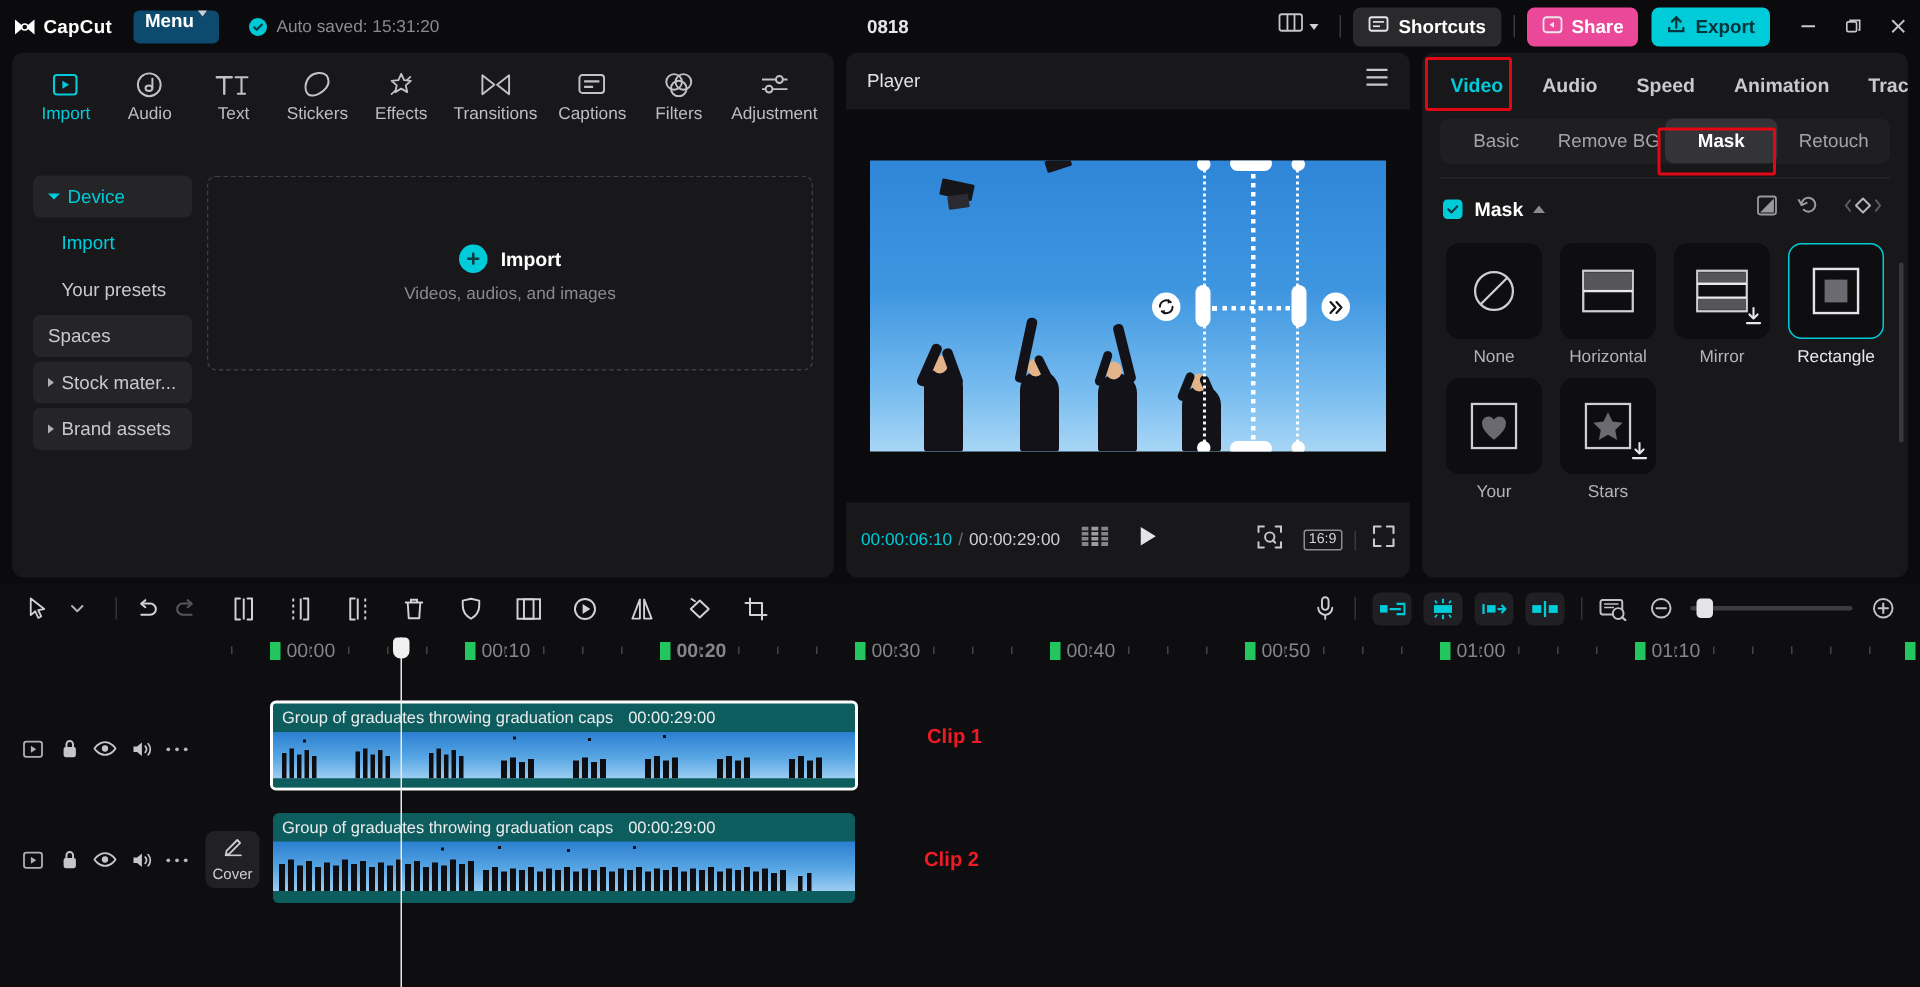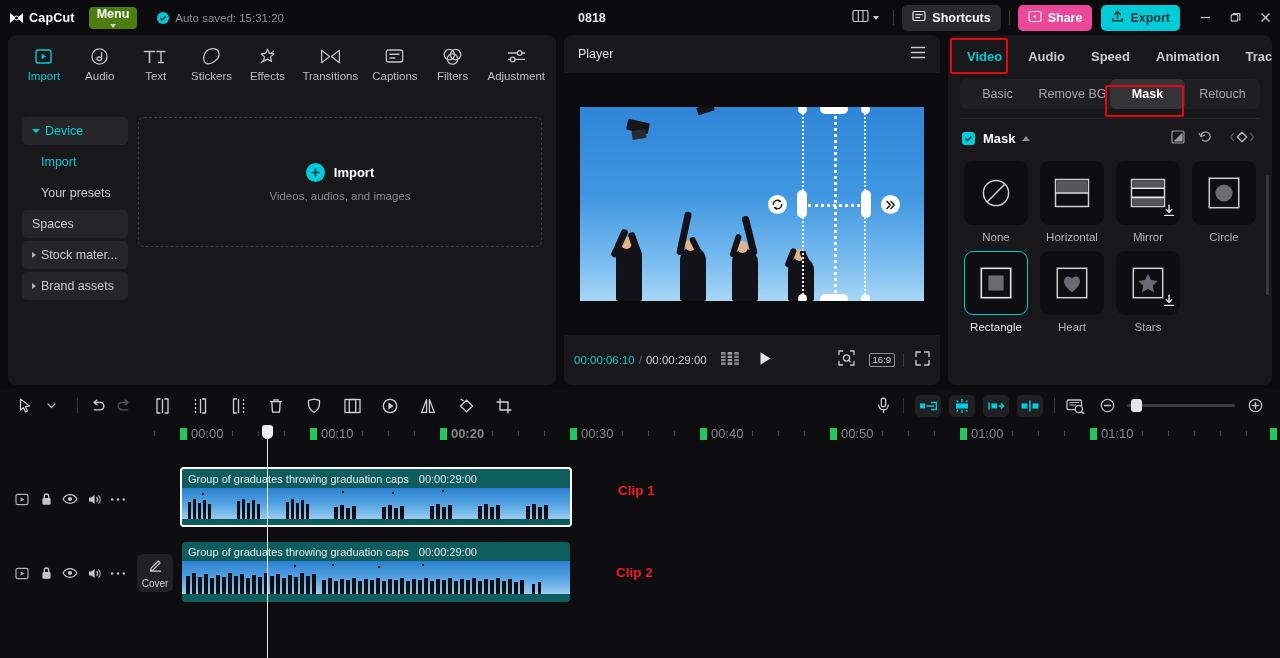--- a/index.html
+++ b/index.html
@@ -15,22 +15,22 @@
   
   .titlebar {
     position: absolute; left: 0; top: 0; width: 1280px; height: 35px;
     background: #0b0b0d; display: flex; align-items: center;
   }
   .logo-wrap { display: flex; align-items: center; gap: 5px; margin-left: 9px; }
   .logo-mark { width: 15px; height: 14px; }
   .logo-text { font-size: 12.5px; font-weight: bold; color: #fff; letter-spacing: .2px; }
   .menu-btn {
     margin-left: 14px; height: 22px; padding: 0 8px; border-radius: 4px;
-    background: #4d7c0f; display: flex; align-items: center; gap: 3px;
-    font-size: 12.5px; color: #fff; font-weight: bold; cursor: pointer; flex-direction: column;
+    background: #0c4a6e; display: flex; gap: 3px;
+    font-size: 12.5px; color: #fff; font-weight: bold; cursor: pointer;
   }
   .caret-dn { width: 0; height: 0; border-left: 3.5px solid transparent;
     border-right: 3.5px solid transparent; border-top: 4px solid #d0d0d2; }
   .autosave { margin-left: 20px; display: flex; align-items: center; gap: 6px;
     font-size: 11.5px; color: #8c8c90; }
   .check-pill { width: 12px; height: 12px; border-radius: 50%; background: #00c8d7;
     display: flex; align-items: center; justify-content: center; }
   .check-pill svg { display: block; }
   .doc-title { position: absolute; left: 578px; top: 0; height: 35px;
     display: flex; align-items: center; font-size: 12.5px; color: #e6e6e8; font-weight: bold; }
@@ -634,48 +634,39 @@
             <svg width="12" height="13" viewBox="0 0 12 13">
                 <path d="M6 1.3v6.6" stroke="#e8e8ea" stroke-width="1.4" stroke-linecap="round"></path>
                 <path d="M3.3 5.6L6 8.3l2.7-2.7" stroke="#e8e8ea" stroke-width="1.4" fill="none" stroke-linecap="round" stroke-linejoin="round"></path>
                 <line x1="1.6" y1="11.4" x2="10.4" y2="11.4" stroke="#e8e8ea" stroke-width="1.4" stroke-linecap="round"></line>
               </svg>
           </span>
         </div>
         <div class="mask-lb">Mirror</div>
       </div>
 
-      <div class="mask-cell">
-        <div class="mask-tile">
-          <svg width="32" height="32" viewBox="0 0 32 32">
-              <rect x="1.3" y="1.3" width="29.4" height="29.4" stroke="#cfcfd3" stroke-width="1.5" fill="none"></rect>
-              <circle cx="16" cy="16" r="8.6" fill="#6a6a70"></circle>
-            </svg>
-        </div>
-        <div class="mask-lb">Circle</div>
-      </div>
 
       <div class="mask-cell sel">
         <div class="mask-tile">
           <svg width="32" height="32" viewBox="0 0 32 32">
               <rect x="1.3" y="1.3" width="29.4" height="29.4" stroke="#e4e4e6" stroke-width="1.6" fill="none"></rect>
               <rect x="8.4" y="8.4" width="15.2" height="15.2" fill="#6a6a70"></rect>
             </svg>
         </div>
         <div class="mask-lb">Rectangle</div>
       </div>
 
       <div class="mask-cell">
         <div class="mask-tile">
           <svg width="32" height="32" viewBox="0 0 32 32">
               <rect x="1.3" y="1.3" width="29.4" height="29.4" stroke="#cfcfd3" stroke-width="1.5" fill="none"></rect>
               <path d="M16 25.2c-1.2-1.1-8-5.7-8-11 0-2.7 2-4.6 4.3-4.6 1.7 0 3 1 3.7 2.3.7-1.3 2-2.3 3.7-2.3 2.3 0 4.3 1.9 4.3 4.6 0 5.3-6.8 9.9-8 11z" fill="#6a6a70"></path>
             </svg>
         </div>
-        <div class="mask-lb">Heart</div>
+        <div class="mask-lb">Your</div>
       </div>
 
       <div class="mask-cell">
         <div class="mask-tile">
           <svg width="32" height="32" viewBox="0 0 32 32">
               <rect x="1.3" y="1.3" width="29.4" height="29.4" stroke="#cfcfd3" stroke-width="1.5" fill="none"></rect>
               <path d="M16 6.8l3 6.2 6.8.9-5 4.7 1.3 6.7-6.1-3.4-6.1 3.4 1.3-6.7-5-4.7 6.8-.9z" fill="#6a6a70"></path>
             </svg>
           <span class="dl-badge">
             <svg width="12" height="13" viewBox="0 0 12 13">

